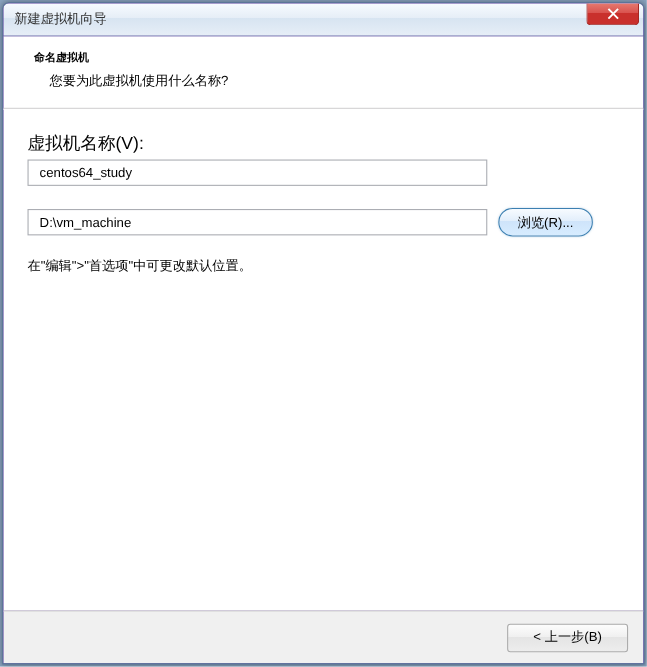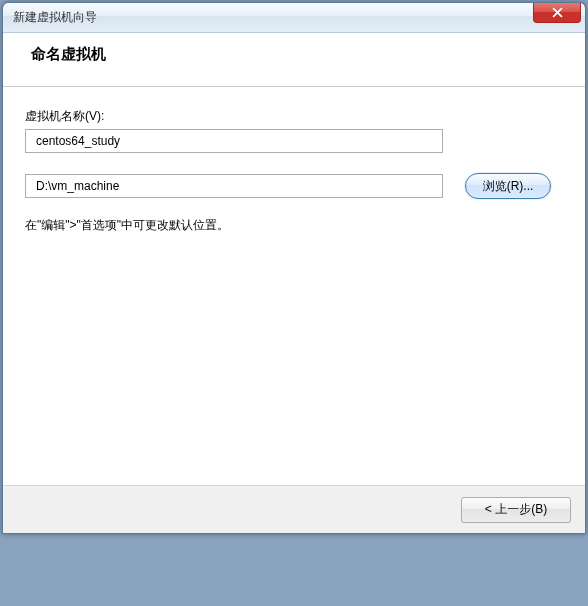--- a/index.html
+++ b/index.html
@@ -10,21 +10,21 @@
     body {
       font-family: "Microsoft YaHei", "SimSun", Tahoma, sans-serif;
       font-size: 12px;
       background: #8aa4c0;
       width: 588px;
       height: 606px;
       overflow: hidden;
     }
     .window {
       width: 584px;
-      height: 532px;
+      height: 602px;
       margin: 2px auto 0;
       background: #4c1d95;
       border: 1px solid #5a7a9a;
       border-radius: 6px 6px 0 0;
       box-shadow: 0 0 6px rgba(0,0,0,0.4);
       display: flex;
       flex-direction: column;
       overflow: hidden;
     }
     .titlebar {
@@ -60,38 +60,38 @@
     .close-btn svg {
       width: 11px;
       height: 11px;
     }
     .header-panel {
       background: #fff;
       padding: 12px 20px 16px 28px;
       border-bottom: 1px solid #ccc;
     }
     .header-title {
-      font-size: 15px;
+      font-size: 10px;
       font-weight: bold;
       color: #000;
       margin-bottom: 6px;
     }
     .header-sub {
       font-size: 12px;
       color: #000;
       margin-left: 14px;
     }
     .content {
       flex: 1;
       padding: 20px 22px 10px 22px;
       background: #fff;
       border-top: 1px solid #fff;
     }
     .field-label {
-      font-size: 12px;
+      font-size: 16px;
       color: #000;
       margin-bottom: 4px;
     }
     .text-input {
       width: 418px;
       height: 24px;
       border: 1px solid #abadb3;
       padding: 2px 10px;
       font-size: 12px;
       font-family: inherit;
@@ -99,21 +99,21 @@
     }
     .row-name {
       margin-bottom: 20px;
     }
     .row-loc {
       margin-bottom: 18px;
     }
     .loc-row {
       display: flex;
       align-items: center;
-      gap: 22px;
+      gap: 10px;
     }
     .loc-input {
       width: 418px;
     }
     .browse-btn {
       width: 86px;
       height: 26px;
       background: linear-gradient(to bottom, #f7fbff 0%, #e2eefb 45%, #cfe4fa 46%, #d7ecff 100%);
       border: 1px solid #3c7fb1;
       border-radius: 13px;
@@ -158,20 +158,21 @@
     <span class="titlebar-text">新建虚拟机向导</span>
     <div class="close-btn">
       <svg viewBox="0 0 10 10">
           <path d="M1 1 L9 9 M9 1 L1 9" stroke="#fff" stroke-width="1.6" fill="none"></path>
         </svg>
     </div>
   </div>
 
   <div class="header-panel">
     <div class="header-title">命名虚拟机</div>
+    <div class="header-sub">您要为此虚拟机使用什么名称?</div>
   </div>
 
   <div class="content">
     <div class="row-name">
       <div class="field-label">虚拟机名称(V):</div>
       <input type="text" class="text-input" value="centos64_study" style="">
     </div>
 
     <div class="row-loc">
       <div class="loc-row">

